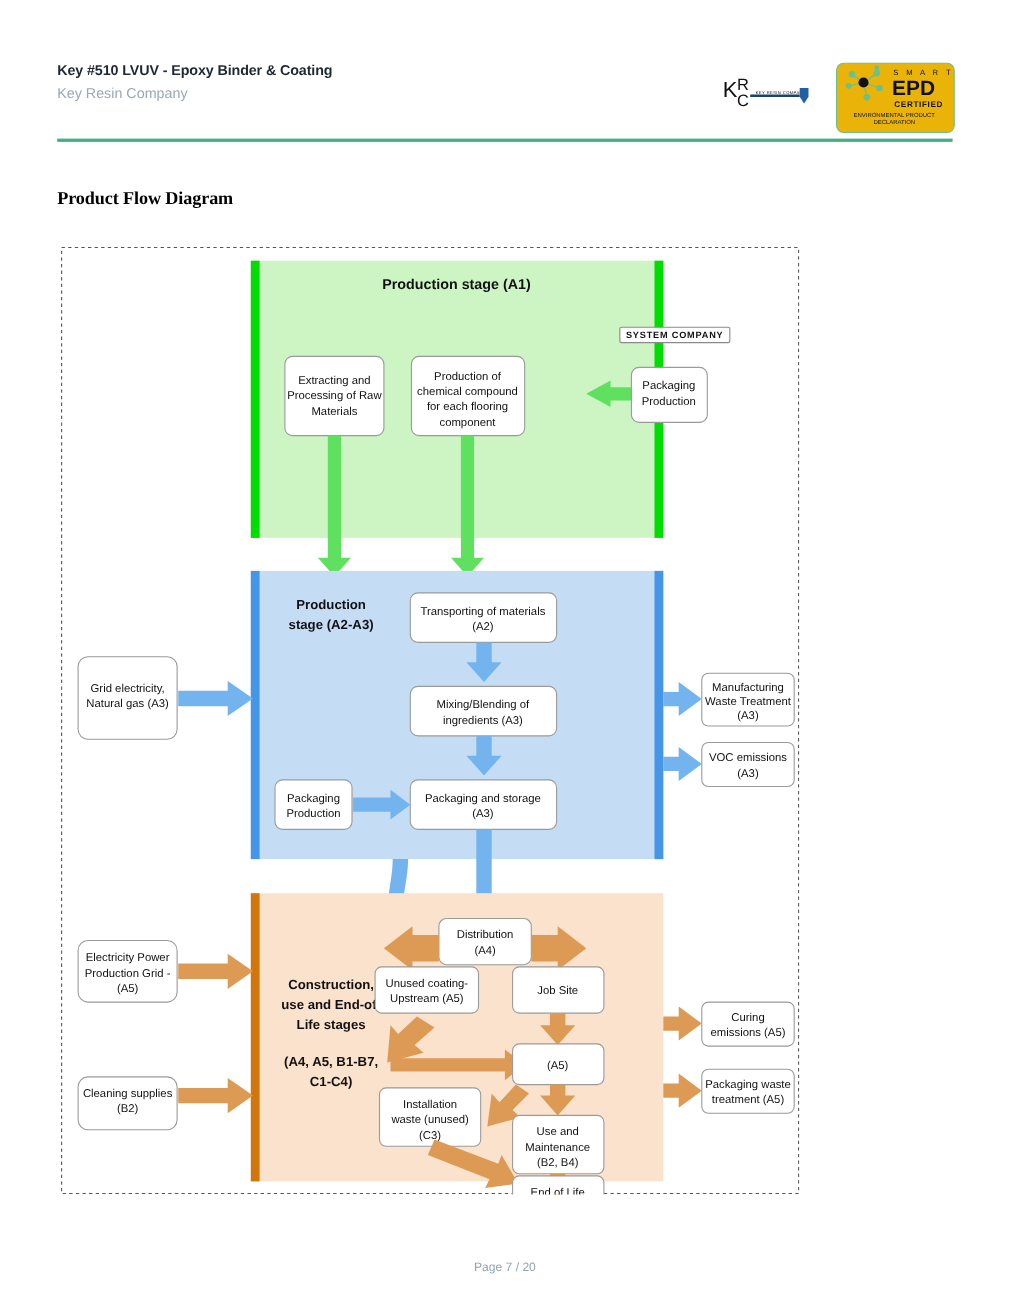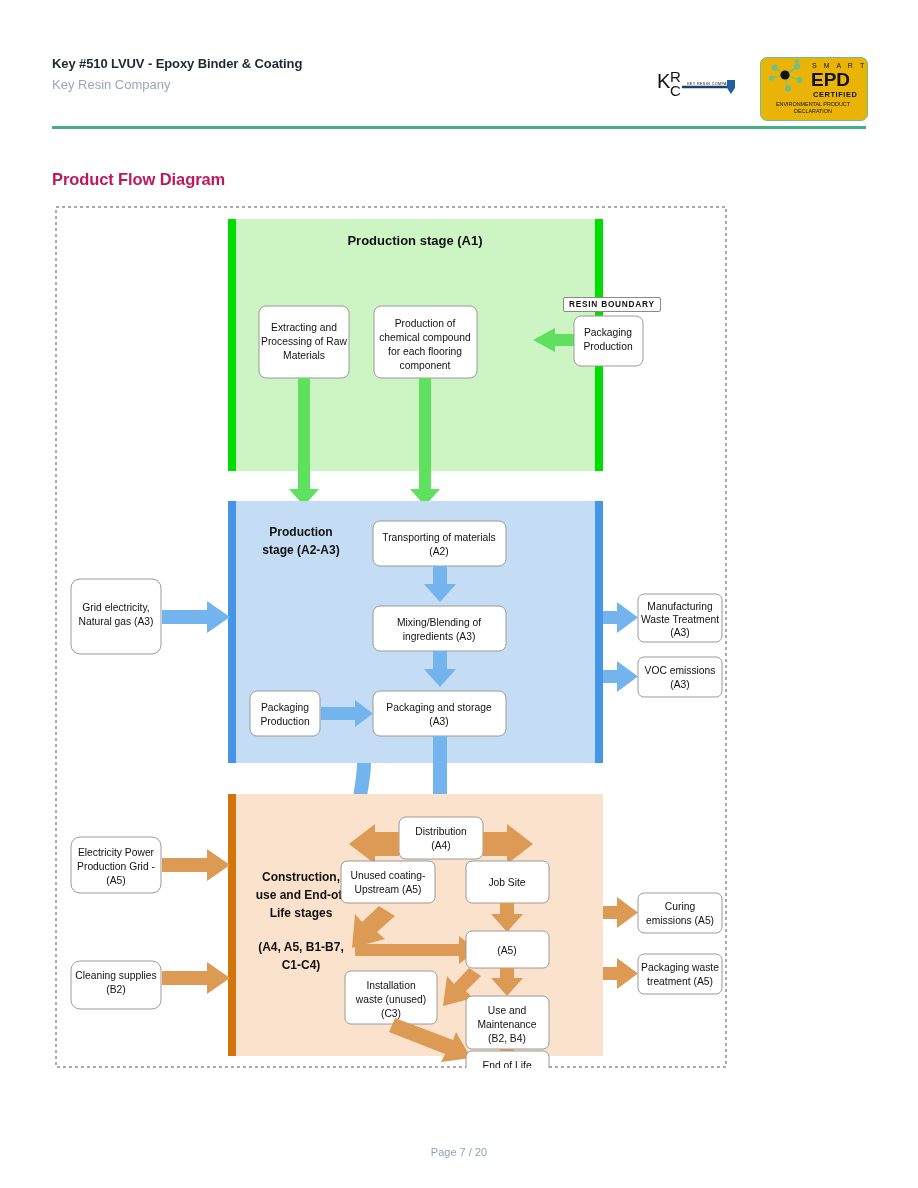--- a/index.html
+++ b/index.html
@@ -27,25 +27,25 @@
   .krc{position:absolute;left:655px;top:62px;width:90px;height:48px;}
   
   .epd{
     position:absolute;left:760px;top:57px;width:106px;height:62px;
     border:1.3px solid #6cc08b;border-radius:7px;background:#eab308;
   }
 
   
   .sect-title{
     position:absolute;left:52px;top:170px;
-    font-size:16.5px;font-weight:bold;color:#be185d;letter-spacing:-0.1px;
-  }
-
-  
-  .diagram{position:absolute;left:55px;top:206px;width:672px;height:862px;}
+    font-size:16.5px;font-weight:bold;color:#000000;letter-spacing:-0.1px;font-family:Liberation Serif, serif;
+  }
+
+  
+  .diagram{position:absolute;left:55px;top:224px;width:672px;height:862px;}
   .diagram svg{display:block;}
 
   .boundary-label{
     position:absolute;left:563px;top:297px;
     border:1px solid #8a8a8a;background:#fff;border-radius:2px;
     padding:2px 5px 3px 5px;
     font-size:8.3px;font-weight:bold;letter-spacing:0.75px;color:#101010;
     white-space:nowrap;line-height:1;
   }
 
@@ -337,17 +337,17 @@
       <g>
         <rect x="583" y="748" width="84" height="40" rx="6" fill="#fff" stroke="#9a9a9a"></rect>
         <text class="nodetext" x="625" y="765" text-anchor="middle">Packaging waste</text>
         <text class="nodetext" x="625" y="779" text-anchor="middle">treatment (A5)</text>
       </g>
 
       <rect x="548" y="588" width="0" height="262" fill="none"></rect>
     </svg>
   </div>
 
-  <div class="boundary-label">RESIN BOUNDARY</div>
+  <div class="boundary-label">SYSTEM COMPANY</div>
 
   <div class="footer">Page 7 / 20</div>
 
 </div>
 
 </body></html>

